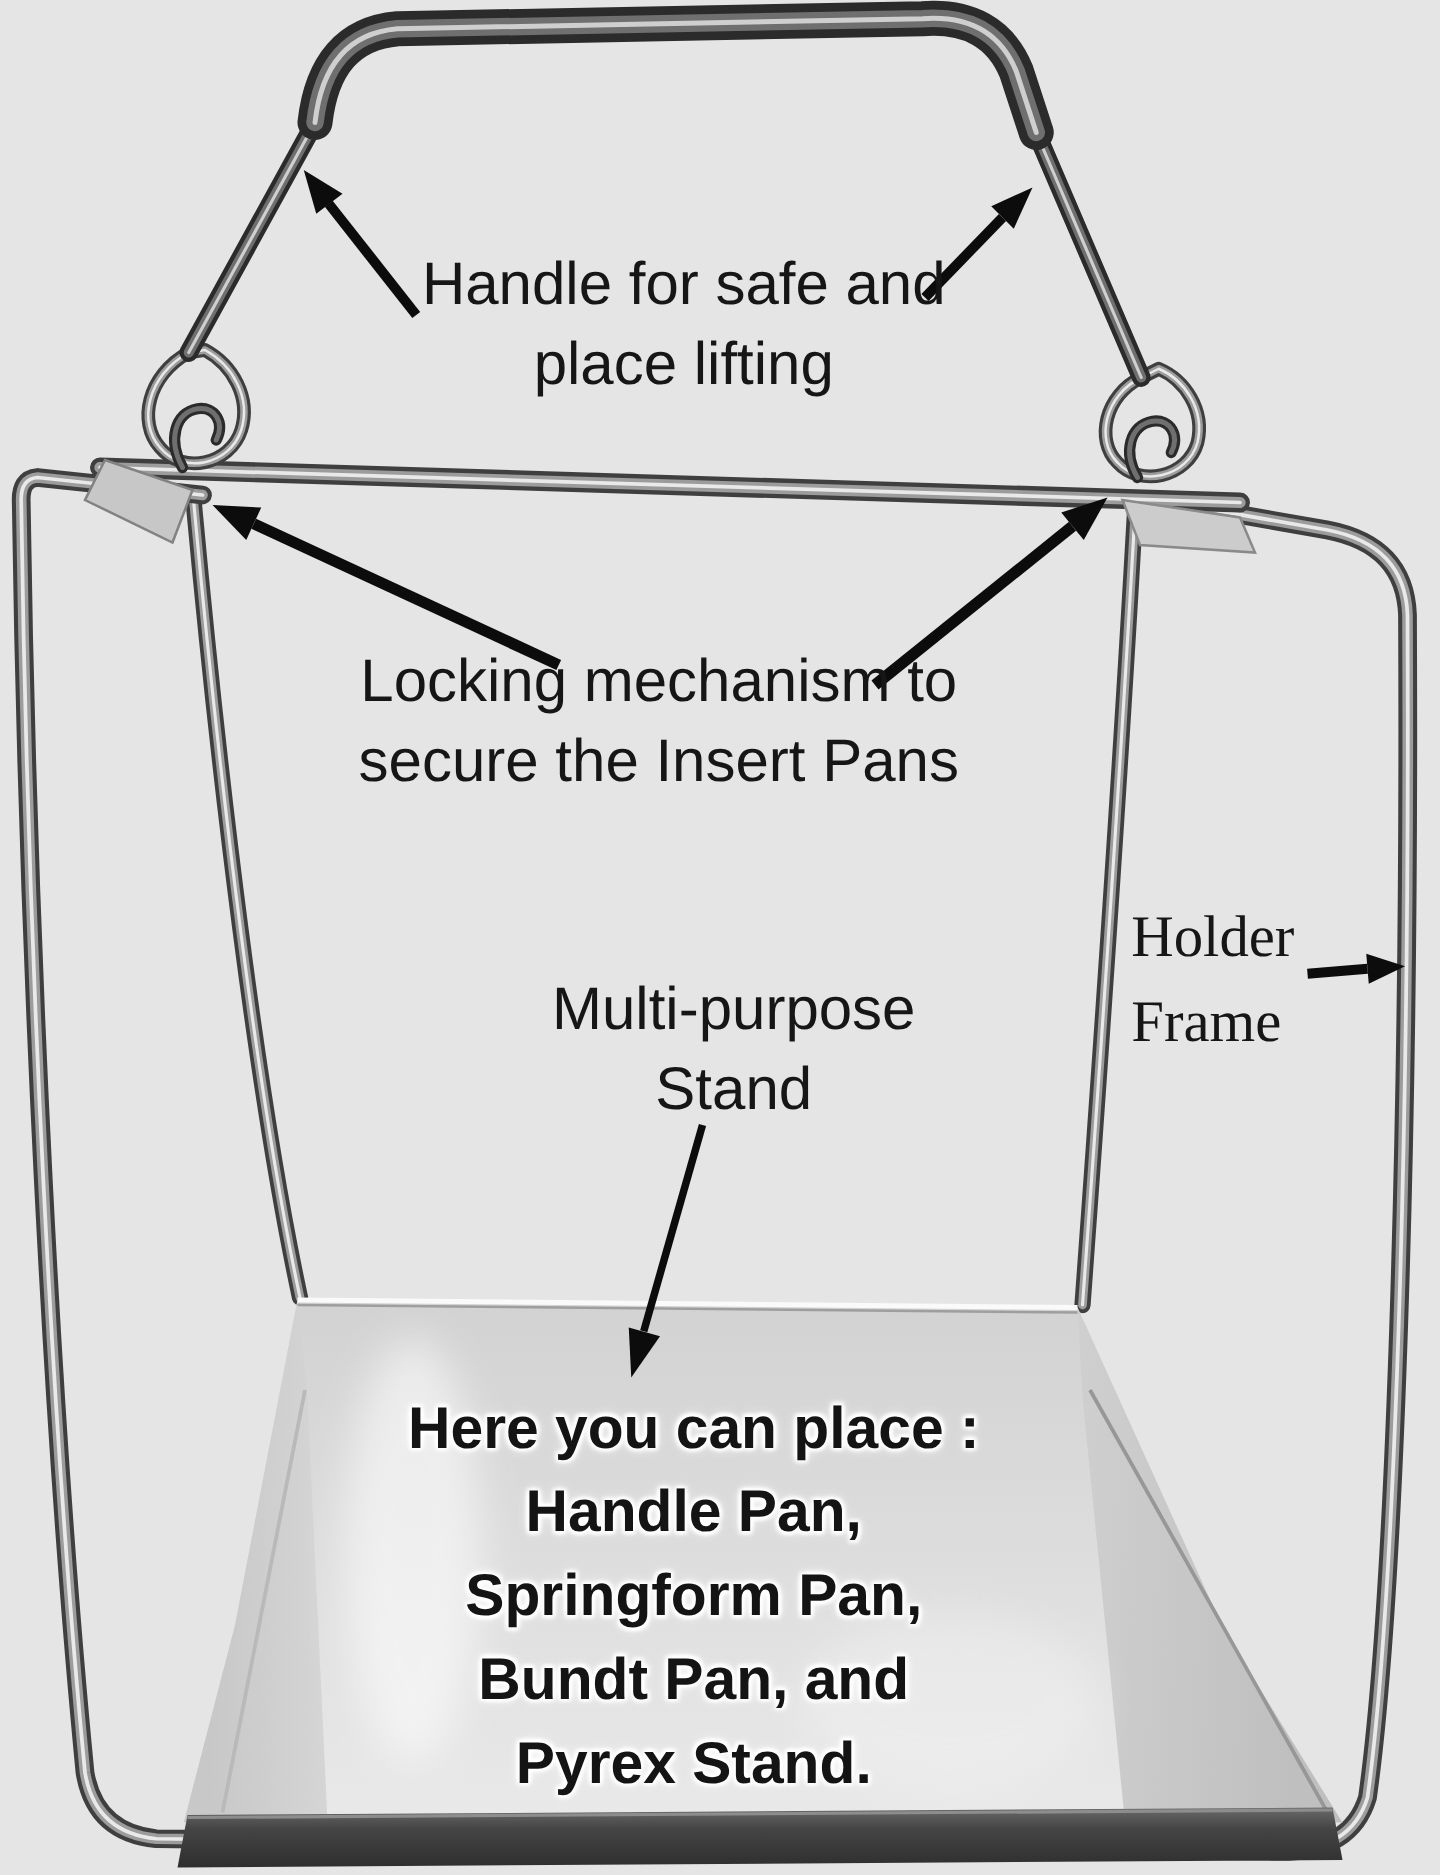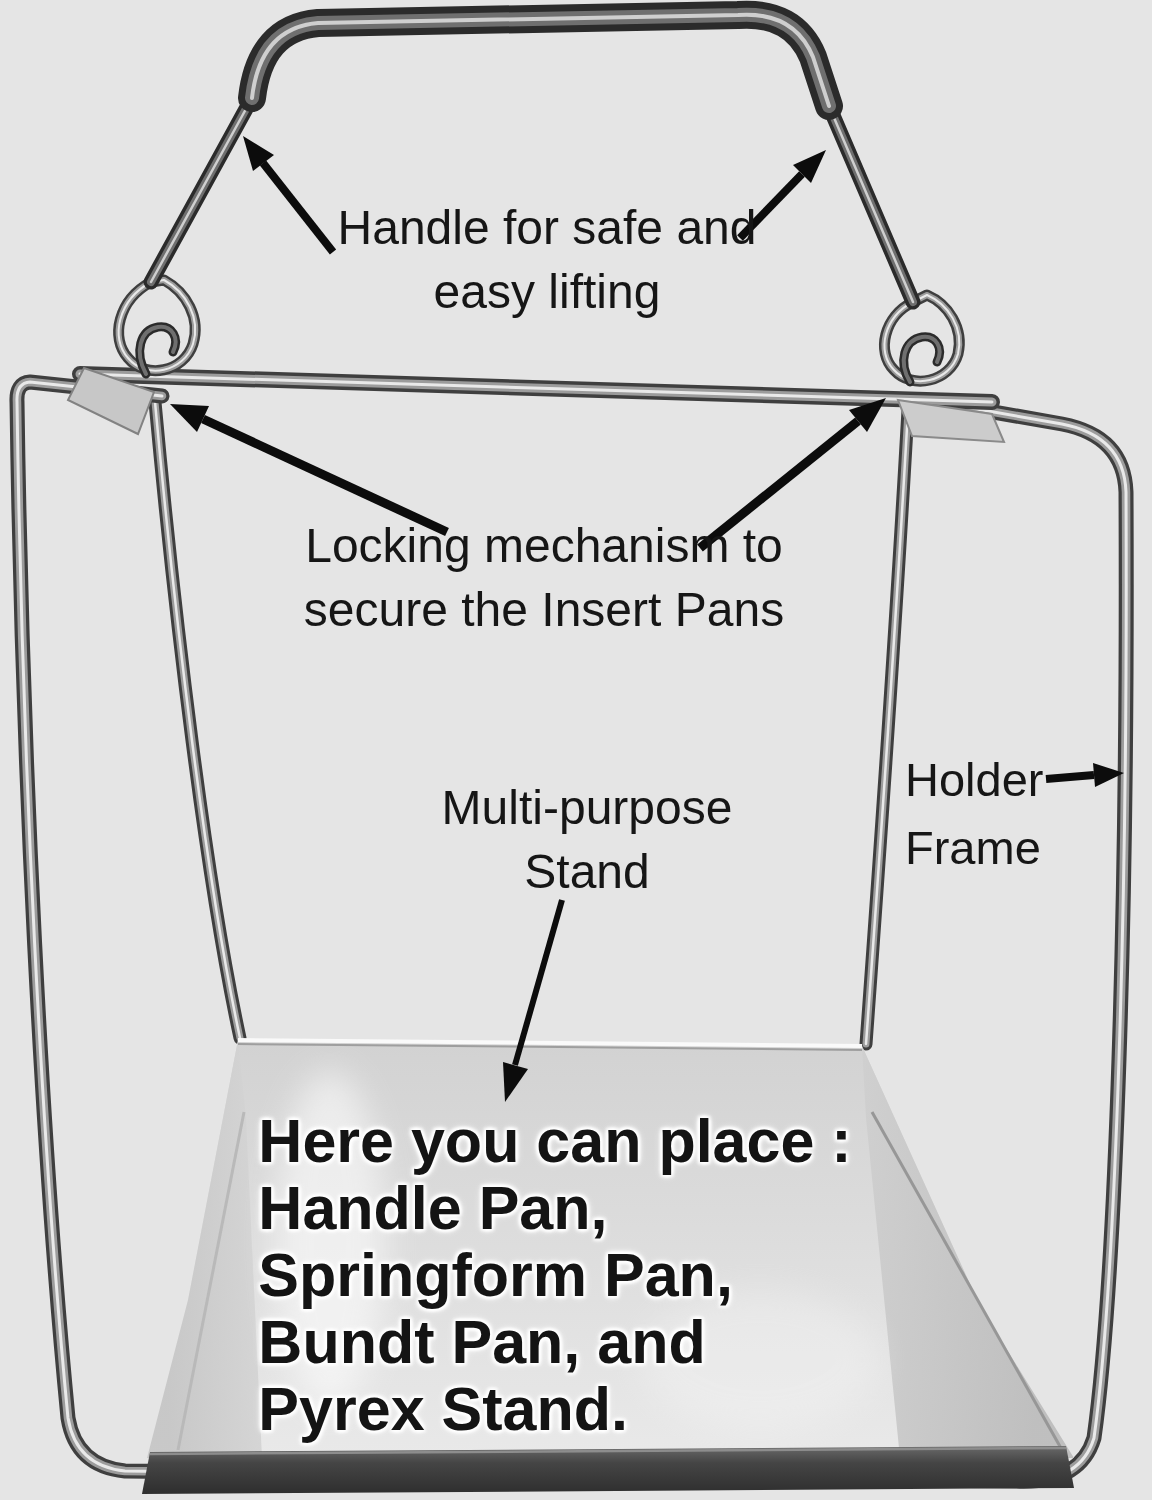--- a/index.html
+++ b/index.html
@@ -11,21 +11,21 @@
   .callout{
     position:absolute;color:#161616;font-size:48px;line-height:64px;
     text-align:center;transform:translateX(-50%);white-space:nowrap;letter-spacing:0px;
   }
   .callout-left{
     position:absolute;color:#161616;font-size:47px;line-height:68px;
     text-align:left;white-space:nowrap;
   }
   .plate-label{
     position:absolute;left:555px;top:1108px;transform:translateX(-50%);
-    color:#141414;font-size:61px;line-height:67px;font-weight:bold;
+    color:#141414;font-size:47px;line-height:67px;font-weight:bold;text-align:center;
     white-space:nowrap;
     text-shadow:0 0 10px #ffffff,0 0 6px #ffffff,2px 2px 3px rgba(255,255,255,.95),
                 -2px -2px 3px rgba(255,255,255,.95),2px -2px 3px rgba(255,255,255,.9),
                 -2px 2px 3px rgba(255,255,255,.9);
   }
   .wire-base{fill:none;stroke:#3f3f3f;stroke-linecap:round;stroke-linejoin:round;}
   .wire-mid{fill:none;stroke:#9c9c9c;stroke-linecap:round;stroke-linejoin:round;}
   .wire-hi{fill:none;stroke:#e9e9e9;stroke-linecap:round;stroke-linejoin:round;}
   .hwire-base{fill:none;stroke:#2b2b2b;stroke-linecap:round;stroke-linejoin:round;}
   .hwire-mid{fill:none;stroke:#6f6f6f;stroke-linecap:round;stroke-linejoin:round;}
@@ -162,34 +162,34 @@
       <polygon class="arrow-head" points="505,1102 528,1069 503,1062"></polygon>
     </g>
     <g>
       <line class="arrow-line" stroke-width="8" x1="1046" y1="779" x2="1094" y2="775"></line>
       <polygon class="arrow-head" points="1124,773 1095,787 1093,763"></polygon>
     </g>
   </svg>
 
   <div class="callout" style="left:547px;top:196px;">
     <div>Handle for safe and</div>
-    <div>easy lifting</div>
-  </div>
-
-  <div class="callout" style="left:544px;top:514px;">
+    <div>place lifting</div>
+  </div>
+
+  <div class="callout" style="left:527px;top:514px;">
     <div>Locking mechanism to</div>
     <div>secure the Insert Pans</div>
   </div>
 
   <div class="callout" style="left:587px;top:776px;">
     <div>Multi-purpose</div>
     <div>Stand</div>
   </div>
 
-  <div class="callout-left" style="left:905px;top:746px;">
+  <div class="callout-left" style="left:905px;top:716px;font-family:Liberation Serif, serif;">
     <div>Holder</div>
     <div>Frame</div>
   </div>
 
   <div class="plate-label">
     <div>Here you can place :</div>
     <div>Handle Pan,</div>
     <div>Springform Pan,</div>
     <div>Bundt Pan, and</div>
     <div>Pyrex Stand.</div>

